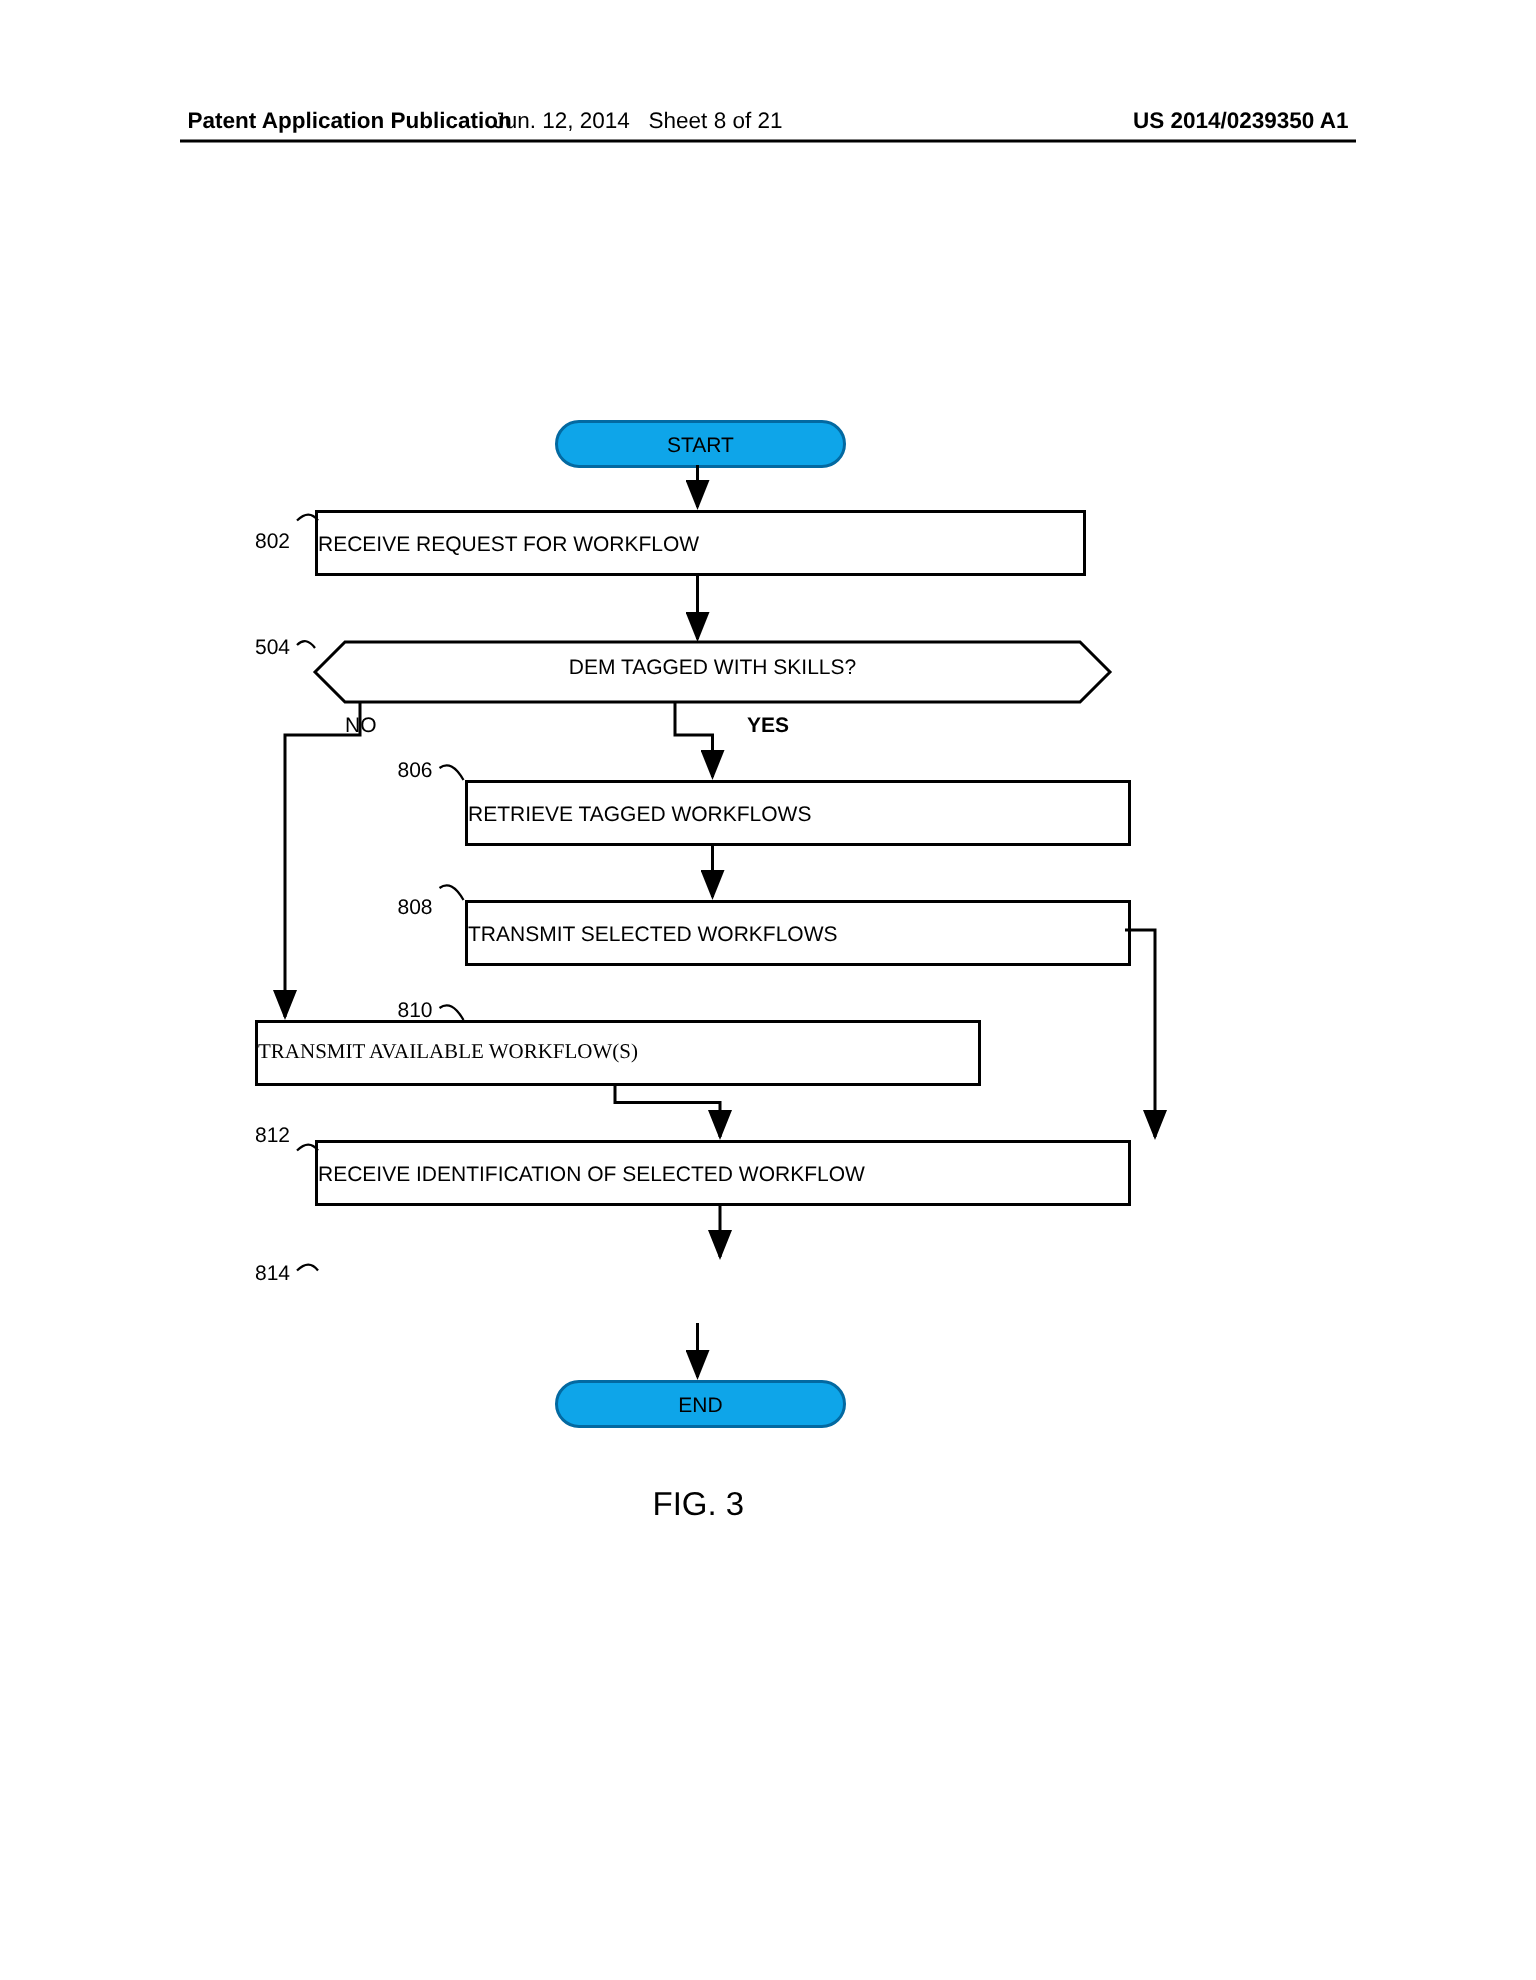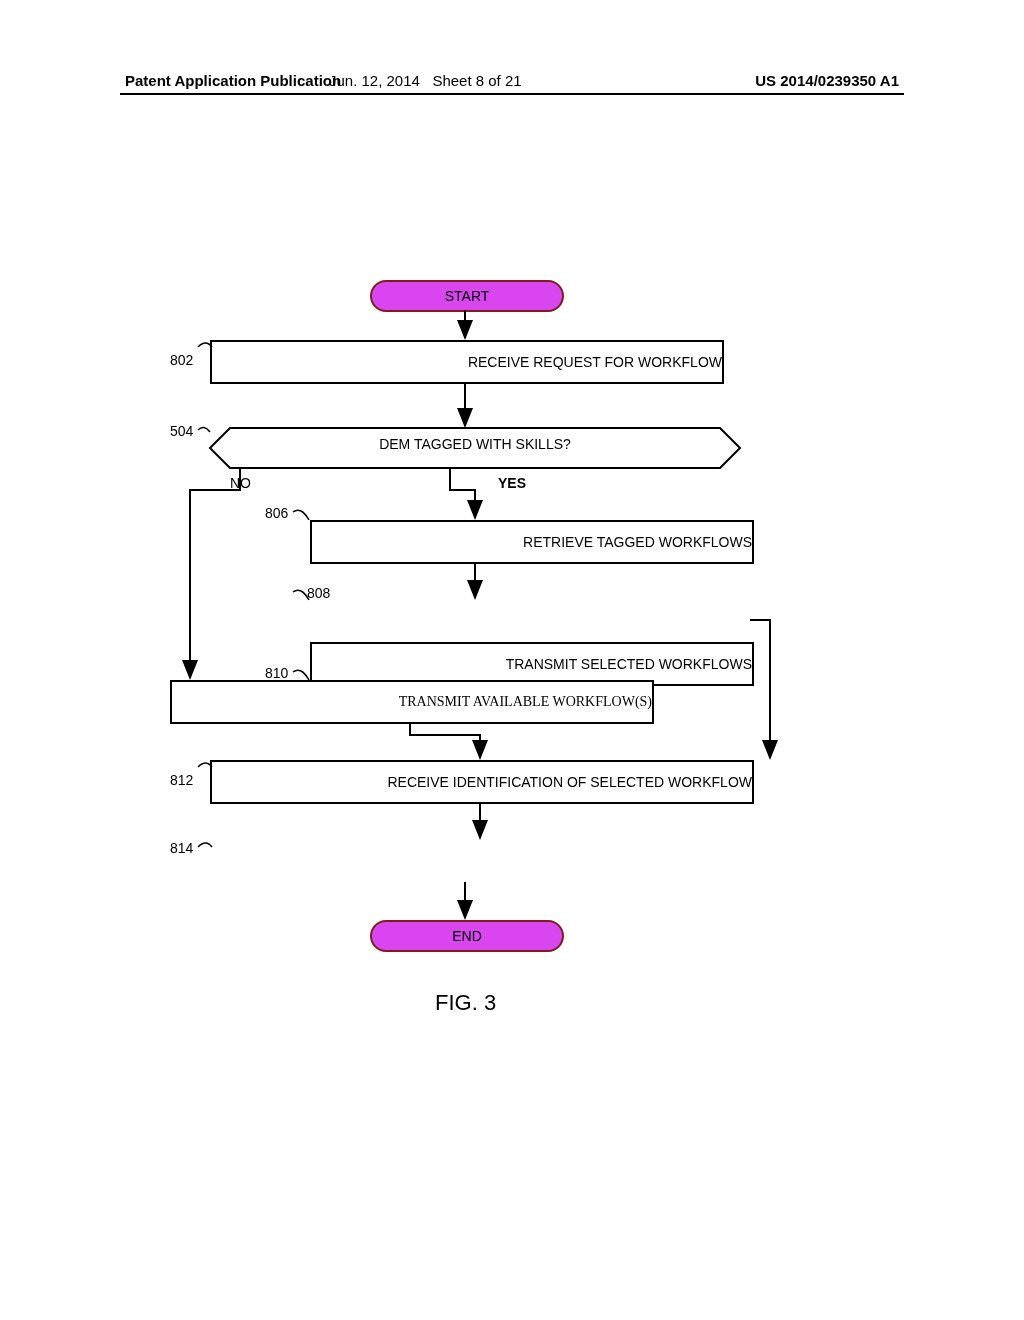--- a/index.html
+++ b/index.html
@@ -43,34 +43,34 @@
   .canvas {
     position: absolute;
     top: 280px;
     left: 150px;
     width: 724px;
     height: 760px;
   }
 
   .terminator {
     position: absolute;
-    border: 2px solid #7f1d1d;
+    border: 2px solid #0369a1;
     border-radius: 16px;
     height: 28px;
     line-height: 28px;
     text-align: center;
     font-size: 14px;
-    background: #d946ef;
+    background: #0ea5e9;
   }
   .process {
     position: absolute;
     border: 2px solid #000;
     height: 40px;
     line-height: 40px;
-    text-align: right;
+    text-align: left;
     font-size: 14px;
     background: #fff;
   }
   .decision {
     position: absolute;
     text-align: center;
     font-size: 14px;
   }
   .ref-label {
     position: absolute;
@@ -114,28 +114,28 @@
     <polygon points="60,168 80,148 570,148 590,168 570,188 80,188" fill="#fff" stroke="#000" stroke-width="2"></polygon>
   </svg>
   <div class="decision" style="left:60px; top:156px; width:530px;">DEM TAGGED WITH SKILLS?</div>
   <div class="ref-label" style="left:20px; top:143px;">504</div>
   <div class="small-label" style="left:80px; top:195px;">NO</div>
   <div class="small-label" style="left:348px; top:195px;font-weight:bold;">YES</div>
 
   <div class="process" style="left:160px; top:240px; width:440px;">RETRIEVE TAGGED WORKFLOWS</div>
   <div class="ref-label" style="left:115px; top:225px;">806</div>
 
-  <div class="process" style="left:160px; top:320px; width:440px;margin-top:42px;">TRANSMIT SELECTED WORKFLOWS</div>
-  <div class="ref-label" style="left:115px; top:305px;margin-left:42px;">808</div>
+  <div class="process" style="left:160px; top:320px; width:440px;">TRANSMIT SELECTED WORKFLOWS</div>
+  <div class="ref-label" style="left:115px; top:316px;">808</div>
 
   <div class="process" style="left:20px; top:400px; width:480px;font-family:Liberation Serif, serif;">TRANSMIT AVAILABLE WORKFLOW(S)</div>
   <div class="ref-label" style="left:115px; top:385px;">810</div>
 
   <div class="process" style="left:60px; top:480px; width:540px;">RECEIVE IDENTIFICATION OF SELECTED WORKFLOW</div>
-  <div class="ref-label" style="left:20px; top:492px;text-align:center;">812</div>
+  <div class="ref-label" style="left:20px; top:468px;text-align:center;">812</div>
 
   <div class="ref-label" style="left:20px; top:560px;">814</div>
 
   <div class="terminator" style="left:220px; top:640px; width:190px;">END</div>
 
   <svg class="arrows" width="724" height="760">
     <defs>
       <marker id="arrowhead" markerWidth="10" markerHeight="8" refX="9" refY="4" orient="auto">
         <polygon points="0 0, 10 4, 0 8" fill="#000"></polygon>
       </marker>

